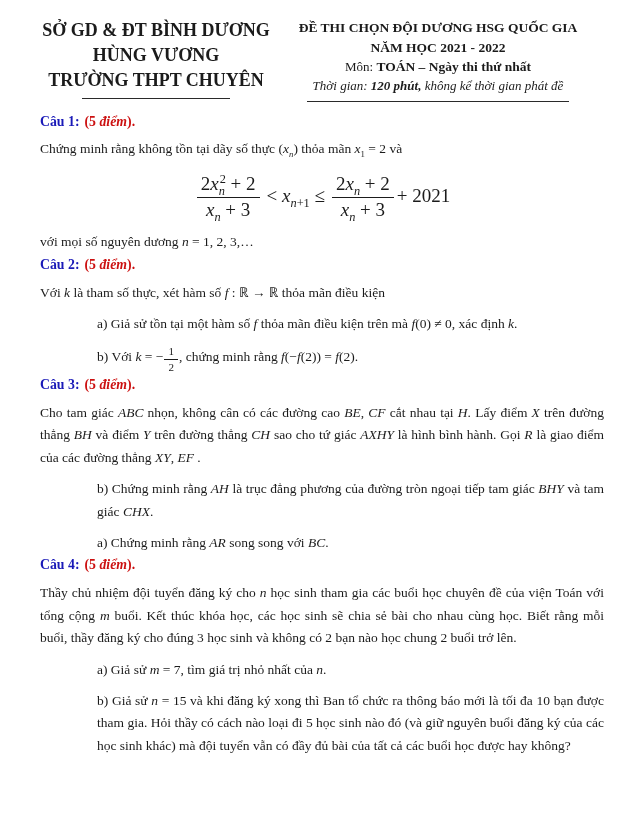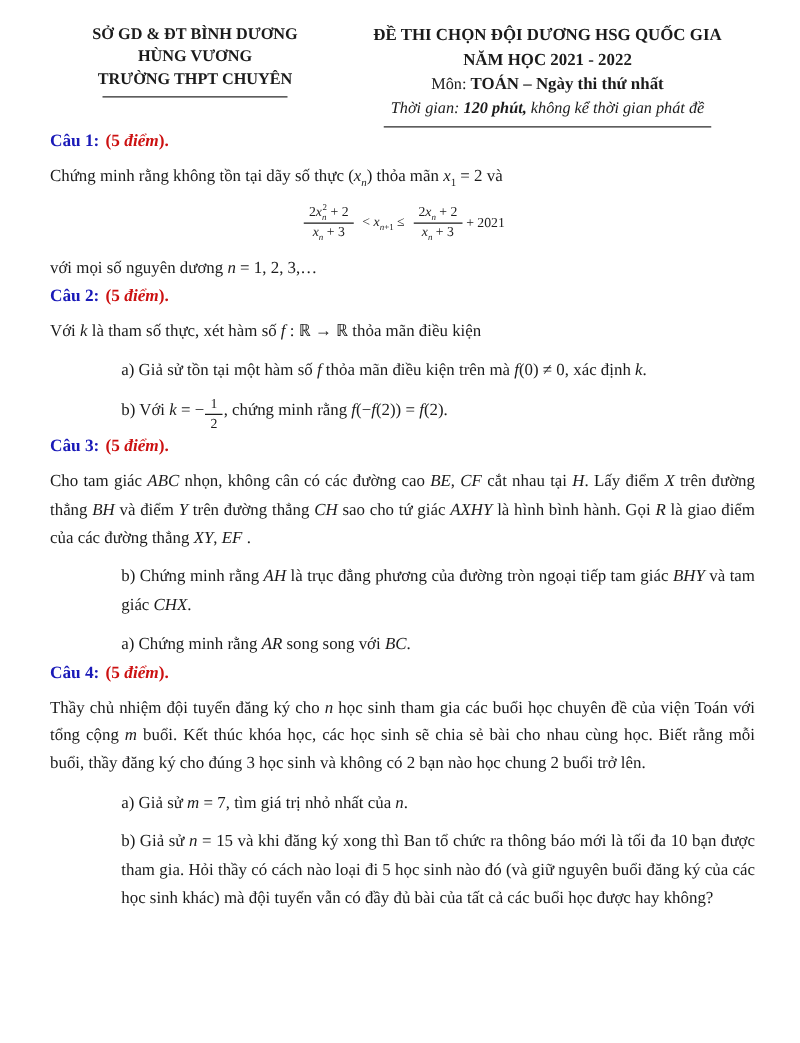--- a/index.html
+++ b/index.html
@@ -7,40 +7,40 @@
     width:640px;height:834px;background:#ffffff;color:#1b1b1b;
     font-family:"Liberation Serif","DejaVu Serif",serif;
     font-size:13.5px;line-height:1.66;overflow:hidden;
   }
   .page{padding:18px 36px 0 40px;box-sizing:border-box;}
 
   
   .header{display:flex;align-items:flex-start;}
   .header-left{width:232px;text-align:center;}
   .header-right{flex:1;text-align:center;}
-  .org-line{font-weight:bold;font-size:13px;line-height:1.4;}
+  .org-line{font-weight:bold;font-size:18px;line-height:1.4;}
   .rule-left{width:148px;border:0;border-top:1.4px solid #2a2a2a;margin:4px auto 12px;}
   .official{font-weight:bold;font-size:13.5px;letter-spacing:.2px;}
   .title-line{font-weight:bold;font-size:13.5px;line-height:1.45;}
   .subject-line{font-size:13px;line-height:1.45;}
   .subject-line b{font-size:13.5px;}
   .time-line{font-style:italic;font-size:13px;line-height:1.45;}
   .rule-right{width:262px;border:0;border-top:1.4px solid #2a2a2a;margin:5px auto 0;}
 
   
   .q-heading{font-weight:bold;font-size:13.8px;}
   .q-label{color:#1a1ab8;}
   .q-points{color:#cc1111;margin-left:5px;}
   .para{margin:5px 0 0;text-align:justify;}
   .para.item{margin-left:57px;margin-top:9px;}
   .math{font-family:"Liberation Serif",serif;white-space:nowrap;}
   sub,sup{font-size:0.65em;line-height:0;}
   sub + sup{margin-left:-0.42em;}
 
-  .display-math{text-align:center;margin:12px 0 10px;font-size:11px;}
+  .display-math{text-align:center;margin:12px 0 10px;font-size:19px;}
   .frac{display:inline-block;vertical-align:middle;text-align:center;line-height:1.2;margin:0 3px;}
   .frac .fnum{display:block;padding:0 4px 1px;border-bottom:1.2px solid #1b1b1b;}
   .frac .fden{display:block;padding:1px 4px 0;}
   .frac.inline{font-size:0.82em;vertical-align:-0.95em;margin:0 1px;}
   .display-math .mid{margin:0 4px;}
 </style>
 </head>
 <body>
 
 <div class="page">

